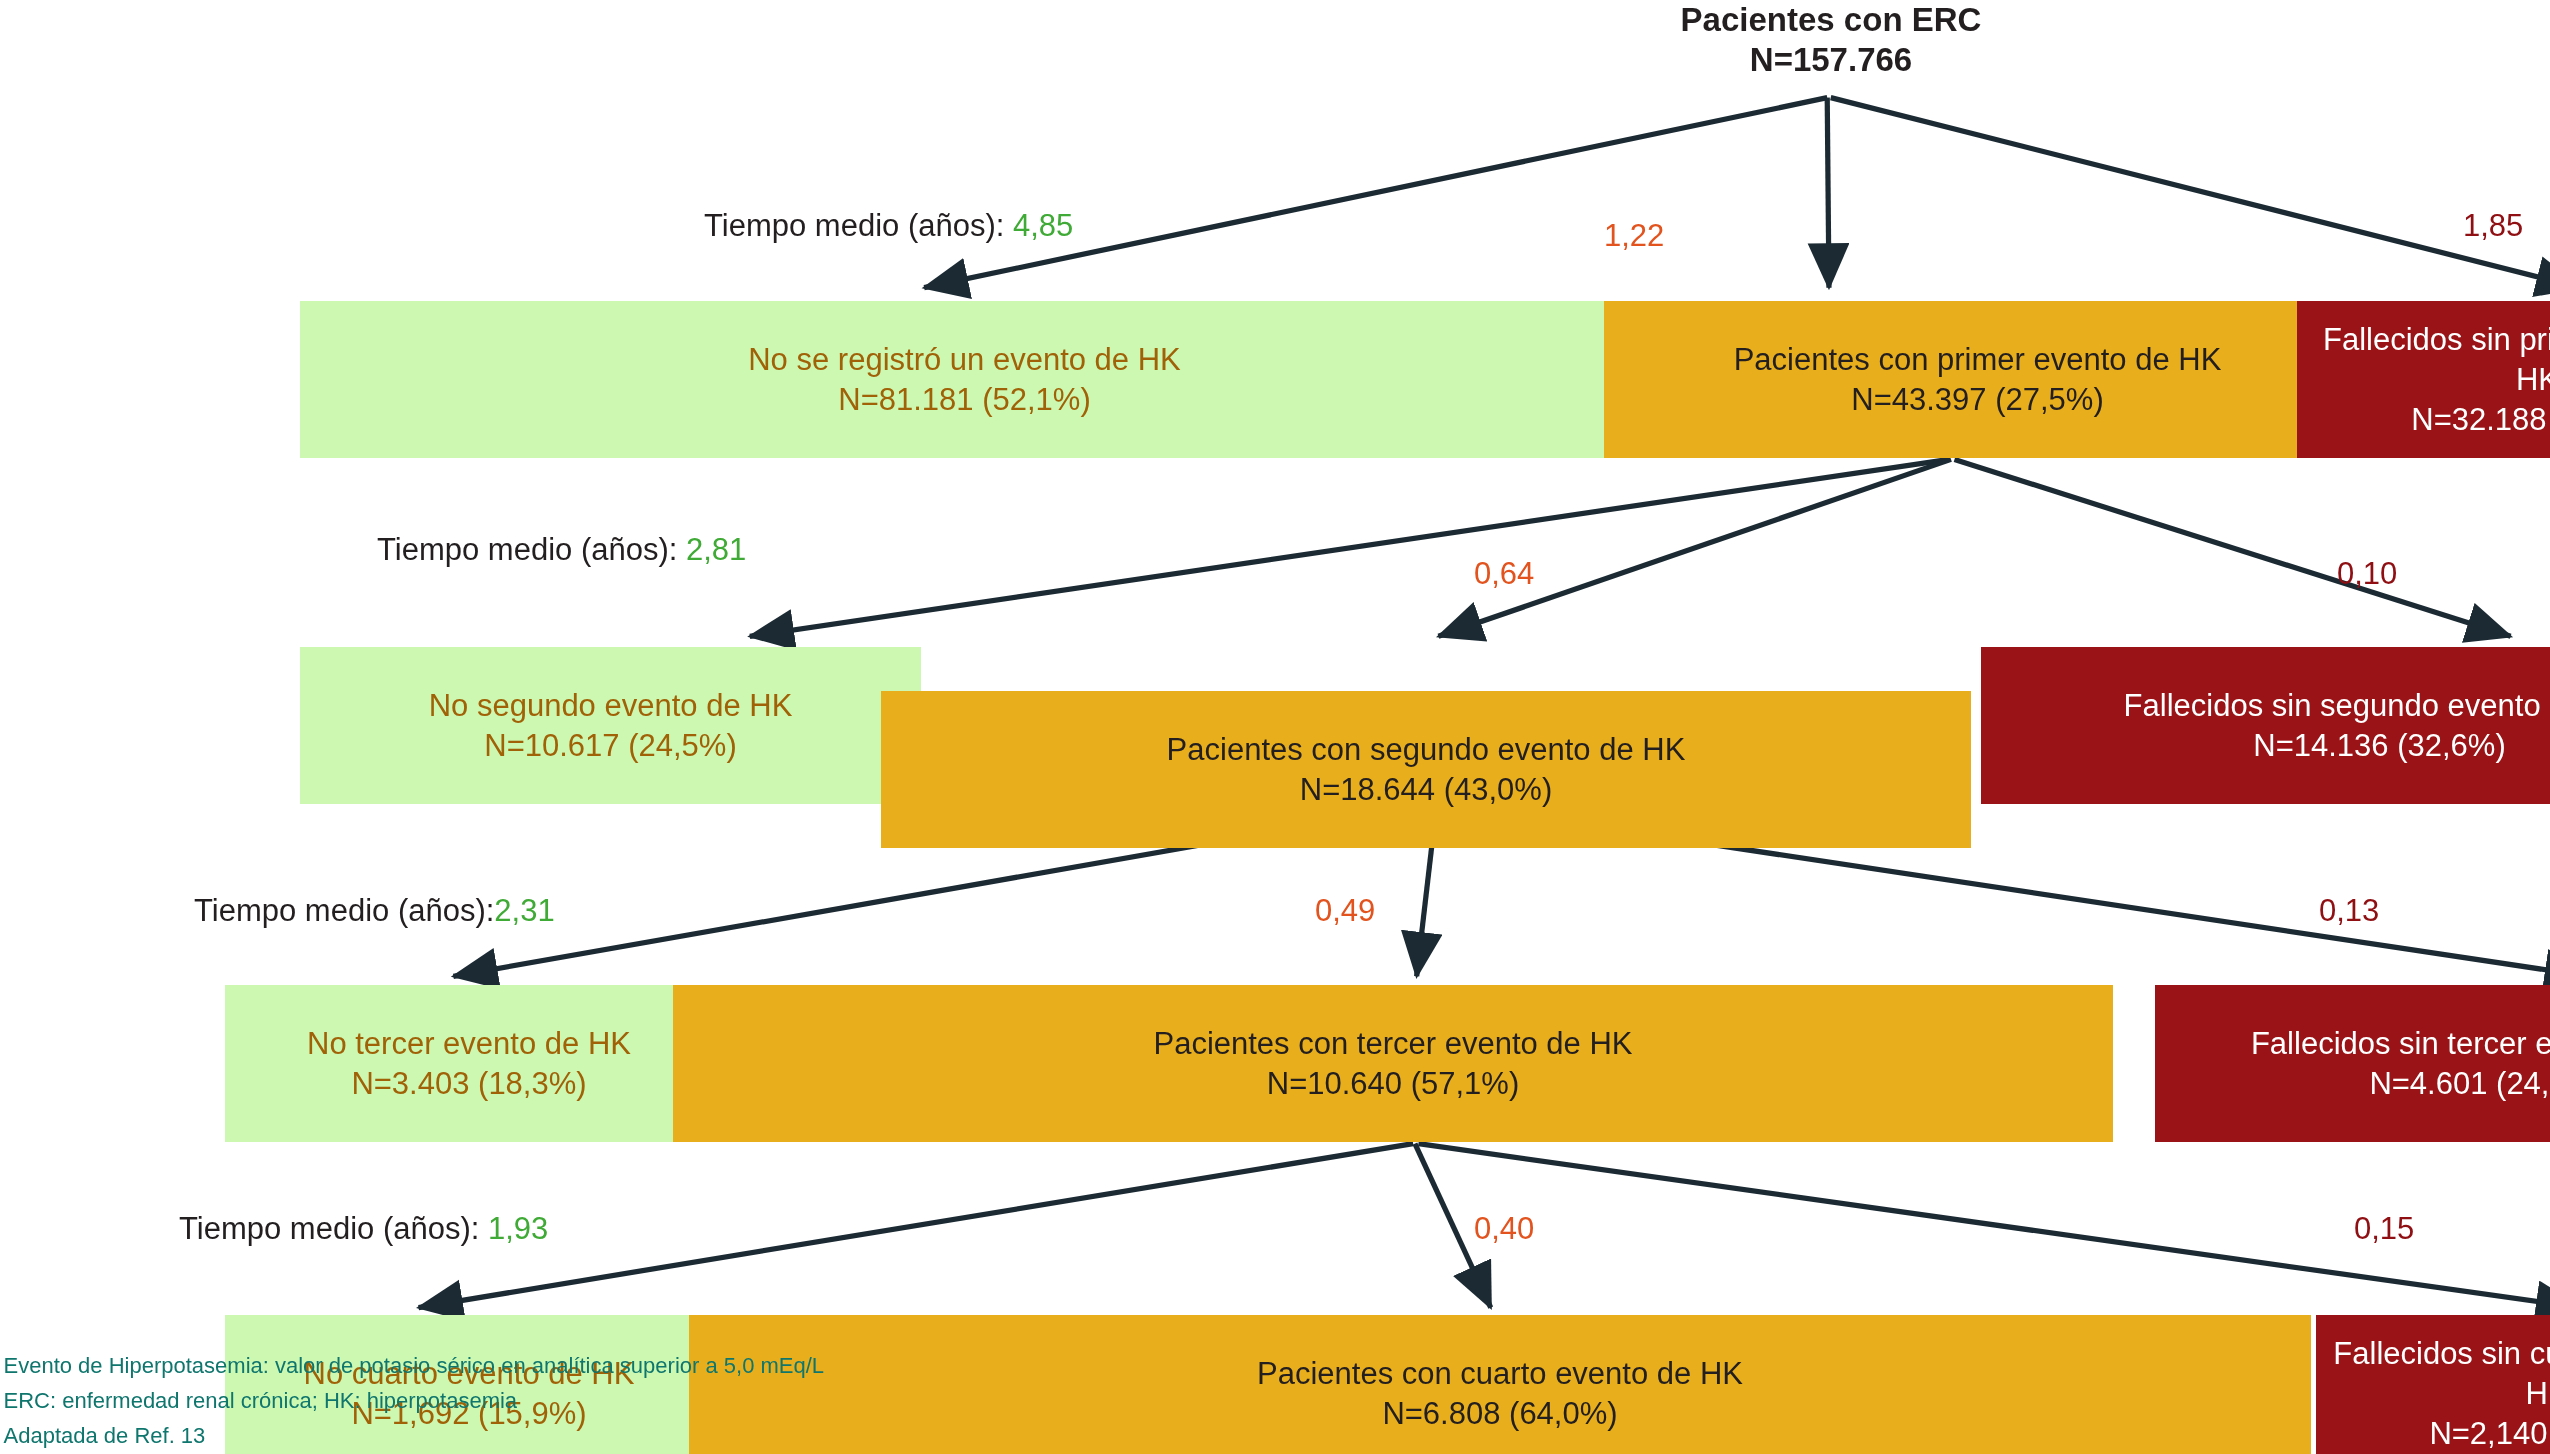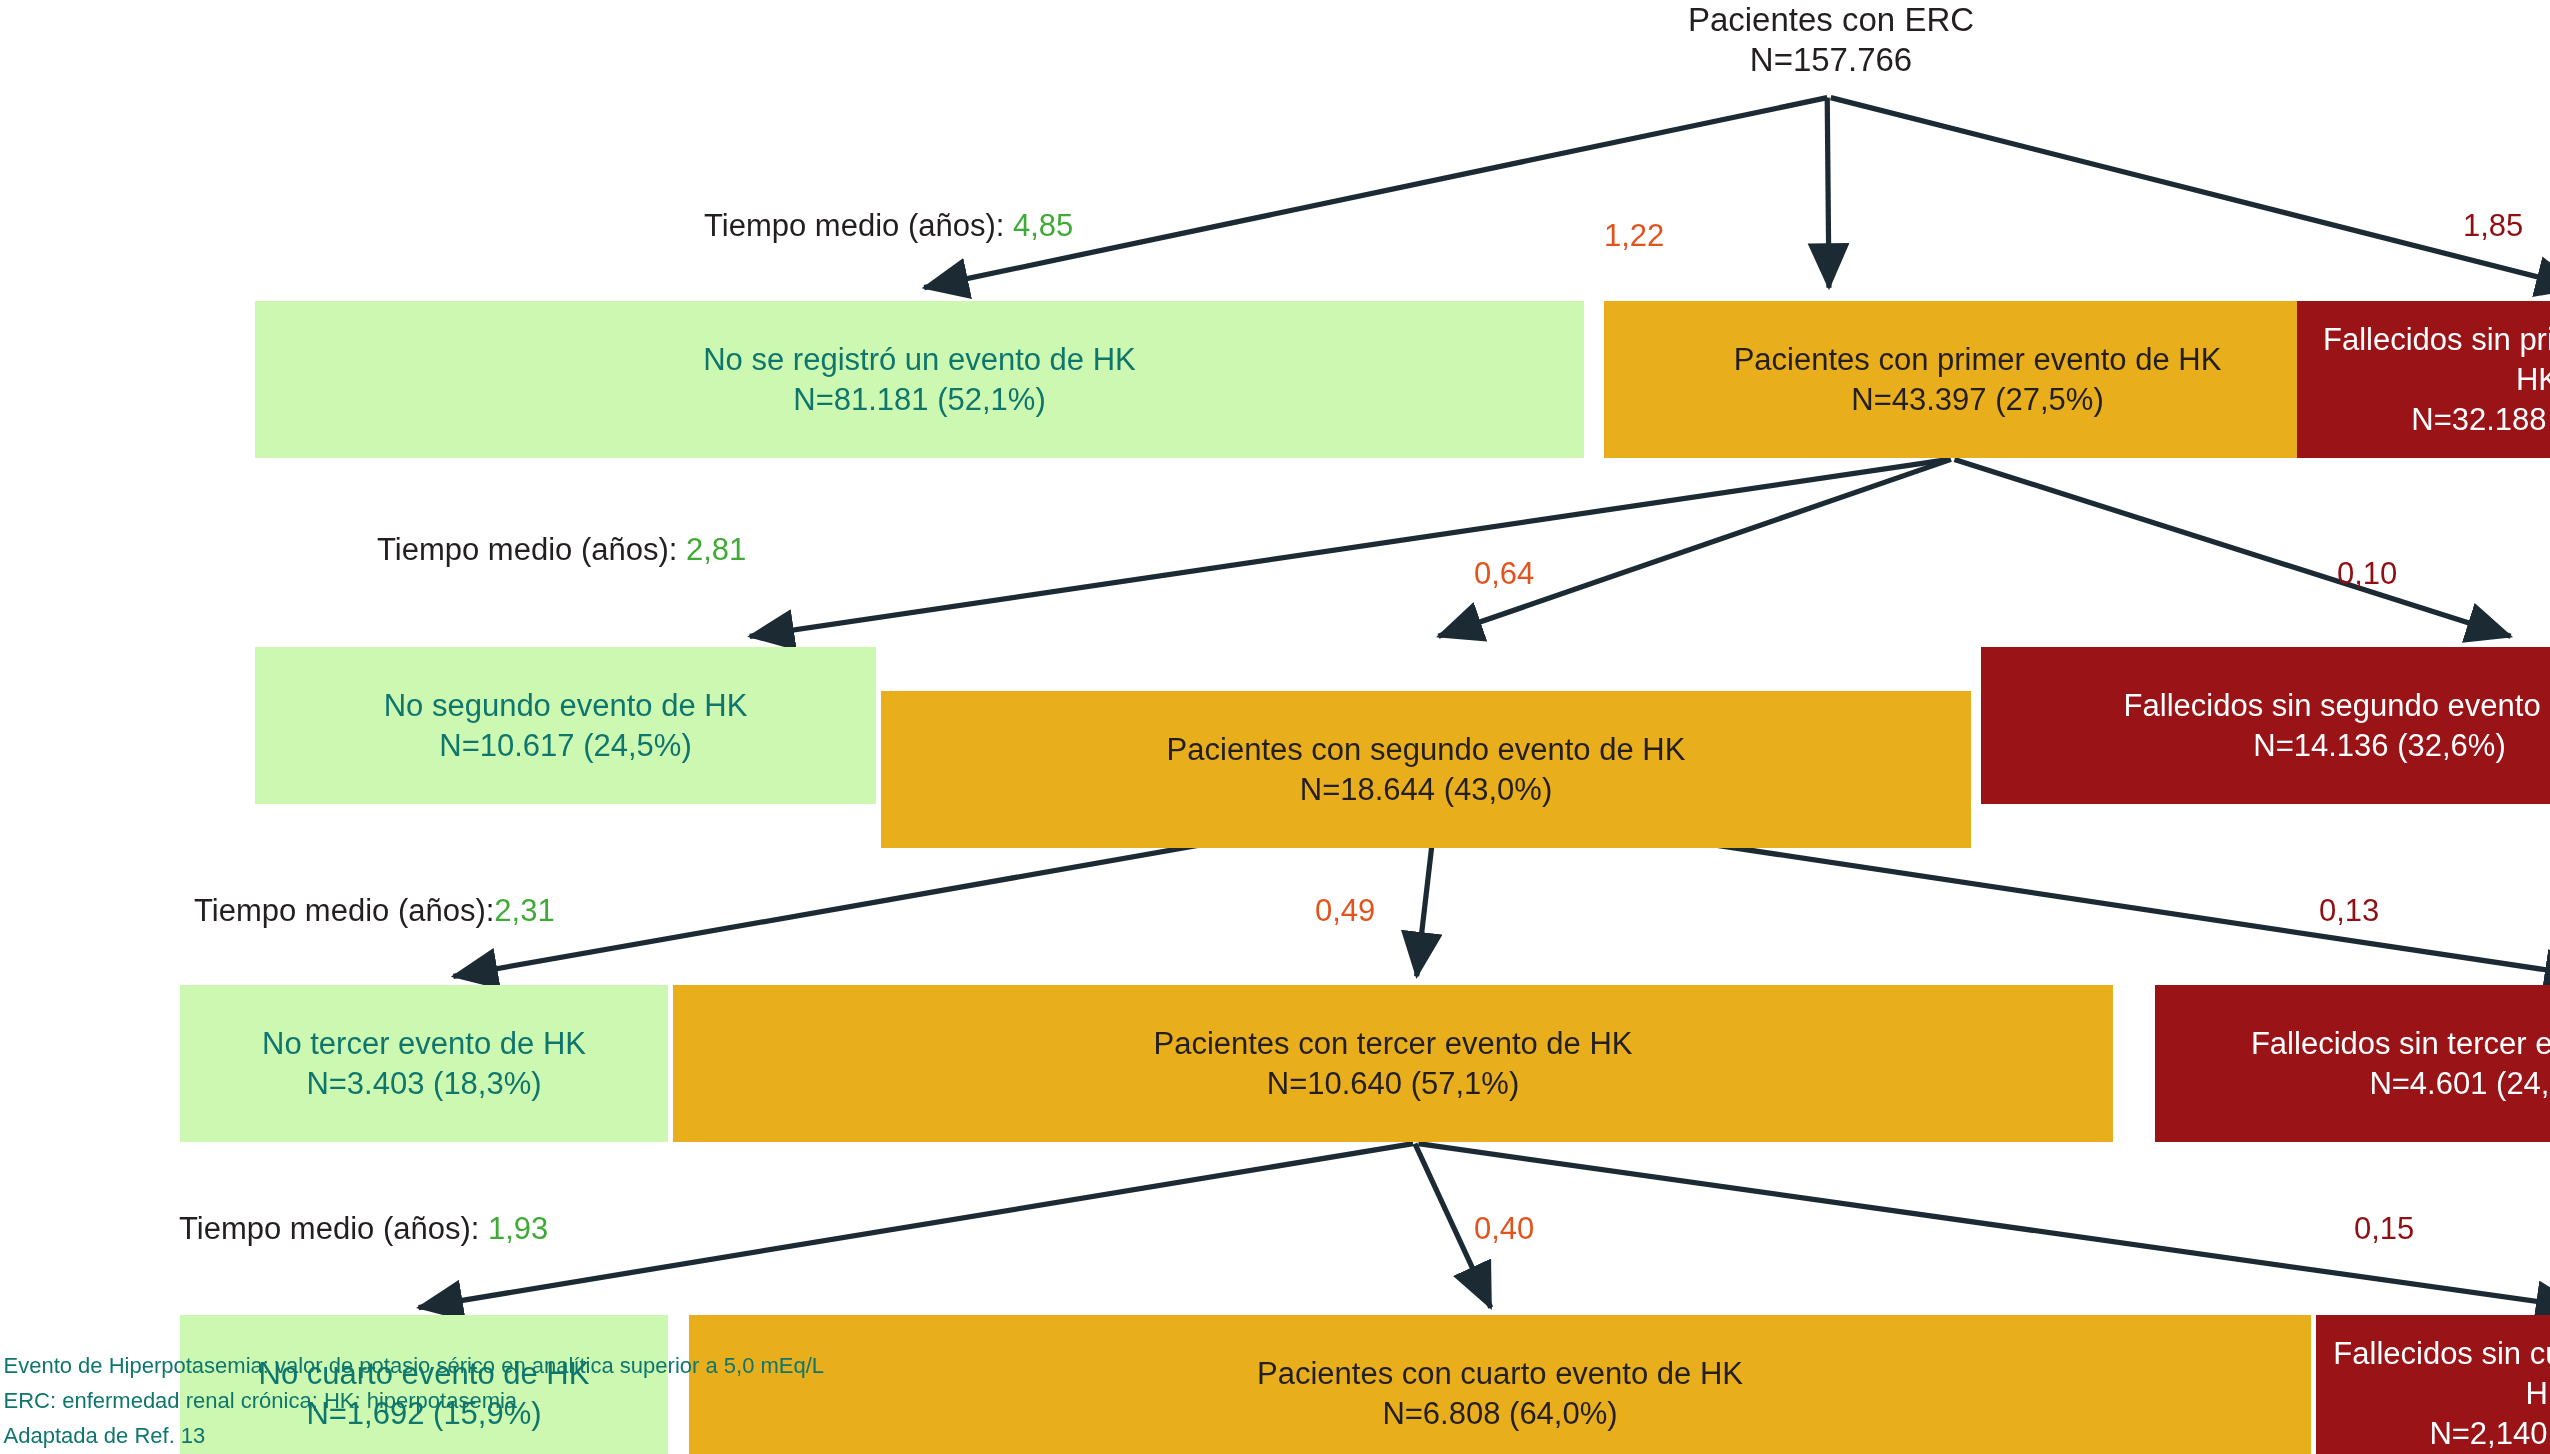--- a/index.html
+++ b/index.html
@@ -7,21 +7,21 @@
     font-family:"Liberation Sans", sans-serif;
     color:#231f20;
   }
   #stage{
     position:relative;
     width:2550px;
     height:1454px;
     background:#ffffff;
     overflow:hidden;
   }
-  .abs{position:absolute;}
+  .abs{position:absolute;font-weight:bold;}
 
   
   #root-title{
     left:1639px; top:0px; width:384px;
     text-align:center;
     font-size:33px;
     line-height:40px;
     color:#231f20;
   }
 
@@ -31,21 +31,21 @@
     display:flex;
     flex-direction:column;
     align-items:center;
     justify-content:center;
     text-align:center;
     font-size:31px;
     line-height:40px;
     box-sizing:border-box;
     padding:3.5px 8.7px;
   }
-  .box.green{background:#ccf8b1;color:#0f766e;}
+  .box.green{background:#ccf8b1;color:#a16207;margin-left:45px;}
   .box.orange{background:#e8ae1c;color:#231f20;}
   .box.red{background:#991317;color:#ffffff;}
 
   
   .lbl{
     position:absolute;
     font-size:31px;
     line-height:37px;
     white-space:nowrap;
     color:#231f20;

